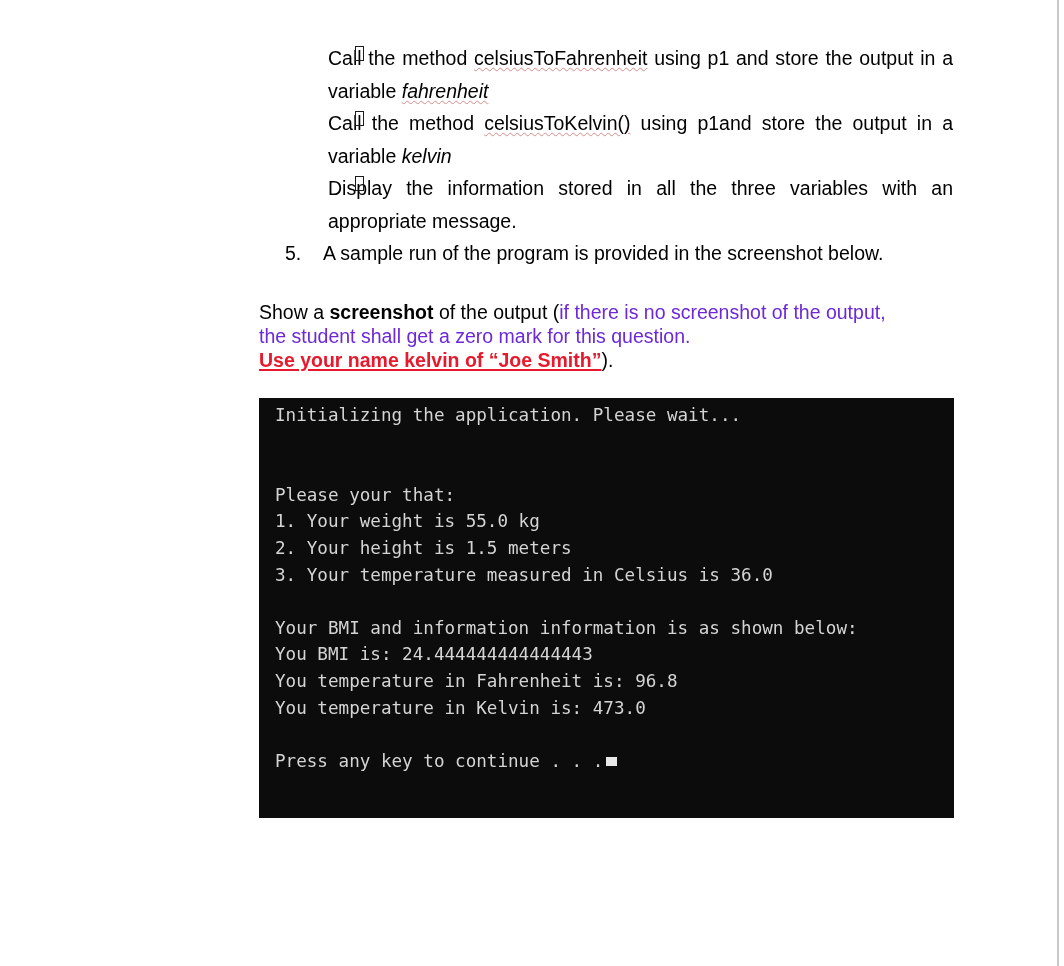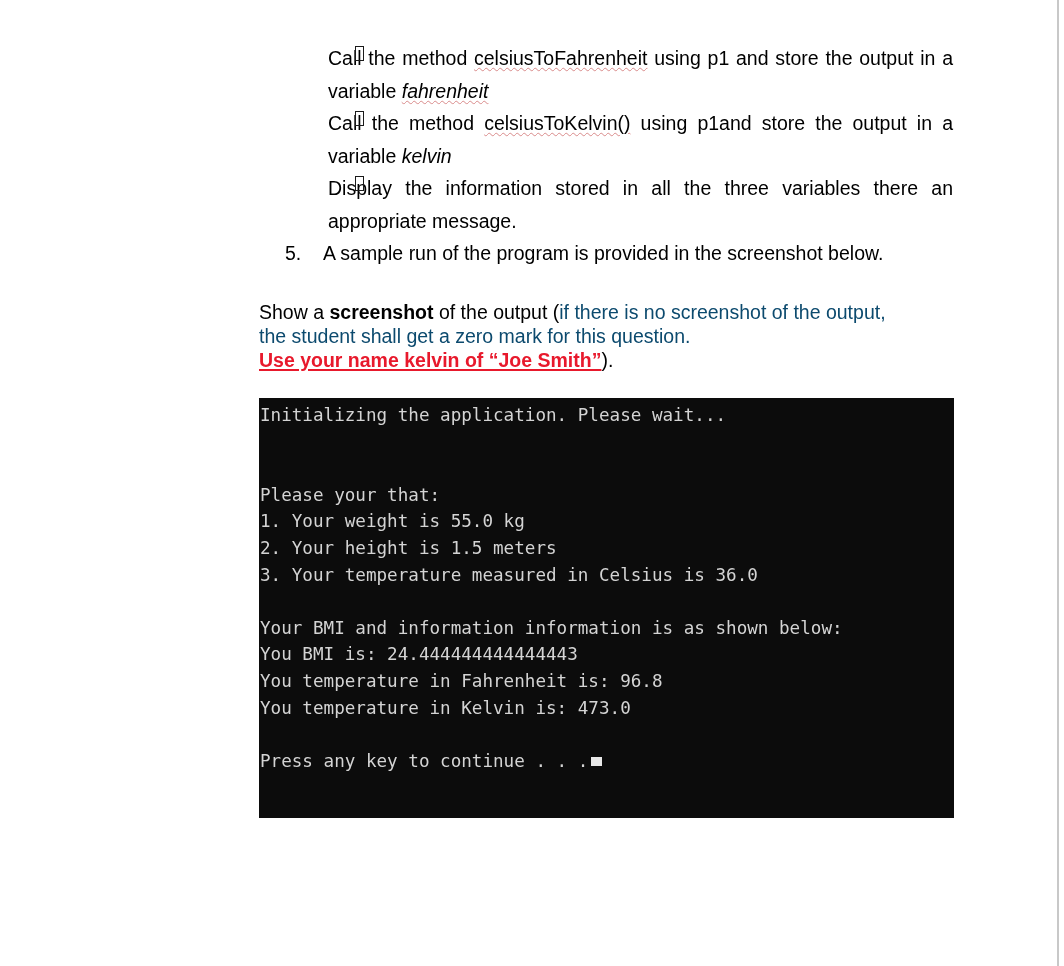--- a/index.html
+++ b/index.html
@@ -86,21 +86,21 @@
 
   
   .instruction {
     margin-top: 30px;
     font-size: 19.5px;
     line-height: 24.3px;
     width: 694px;
   }
   .instruction .ln { display: block; white-space: nowrap; }
   .bold { font-weight: bold; text-align: center; }
-  .red  { color: #0c4a6e; }
+  .red  { color: #6d28d9; }
   .red-bold-underline {
     color: #e8192c;
     font-weight: bold;
     text-decoration: underline;
     text-decoration-thickness: 2px;
     text-underline-offset: 2px;
   }
 
   
   #terminal {
@@ -112,21 +112,21 @@
     background: #0c0c0c;
     padding: 4px 0 0 0;
     overflow: hidden;
   }
   .term-line {
     font-family: "DejaVu Sans Mono", monospace;
     font-size: 17.6px;
     line-height: 26.6px;
     color: #d4d4d4;
     white-space: pre;
-    padding-left: 1px;
+    padding-left: 16px;
     height: 26.6px;
   }
   .term-blank { height: 26.6px; }
   .cursor-block {
     display: inline-block;
     width: 11px;
     height: 9px;
     background: #e8e8e8;
     vertical-align: baseline;
     margin-left: 3px;
@@ -162,21 +162,21 @@
         <span class="bullet-text"><span>Call the method </span><span class="squiggle">celsiusToFahrenheit</span><span> using p1 and store the output in a variable </span><span class="ital squiggle">fahrenheit</span></span>
       </li>
 
       <li class="bullet-item">
         <span class="tofu"></span>
         <span class="bullet-text"><span>Call the method </span><span class="squiggle">celsiusToKelvin()</span><span> using p1and store the output in a variable </span><span class="ital">kelvin</span></span>
       </li>
 
       <li class="bullet-item">
         <span class="tofu"></span>
-        <span class="bullet-text">Display the information stored in all the three variables there an appropriate message.</span>
+        <span class="bullet-text">Display the information stored in all the three variables with an appropriate message.</span>
       </li>
 
     </ul>
 
     <div class="numbered-item">
       <span class="num-label">5.</span>
       <span>A sample run of the program is provided in the screenshot below.</span>
     </div>
 
     <div class="instruction">

